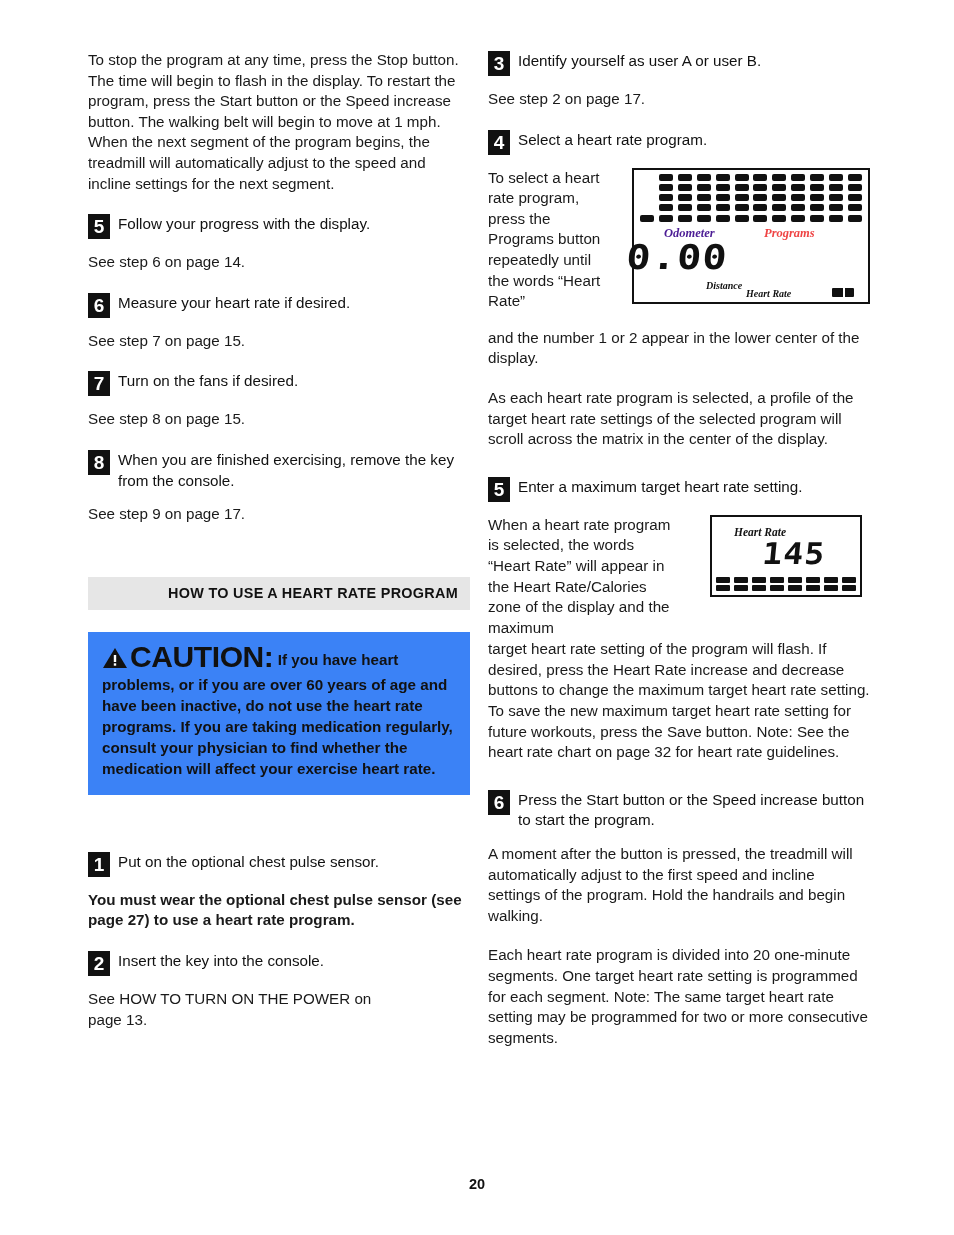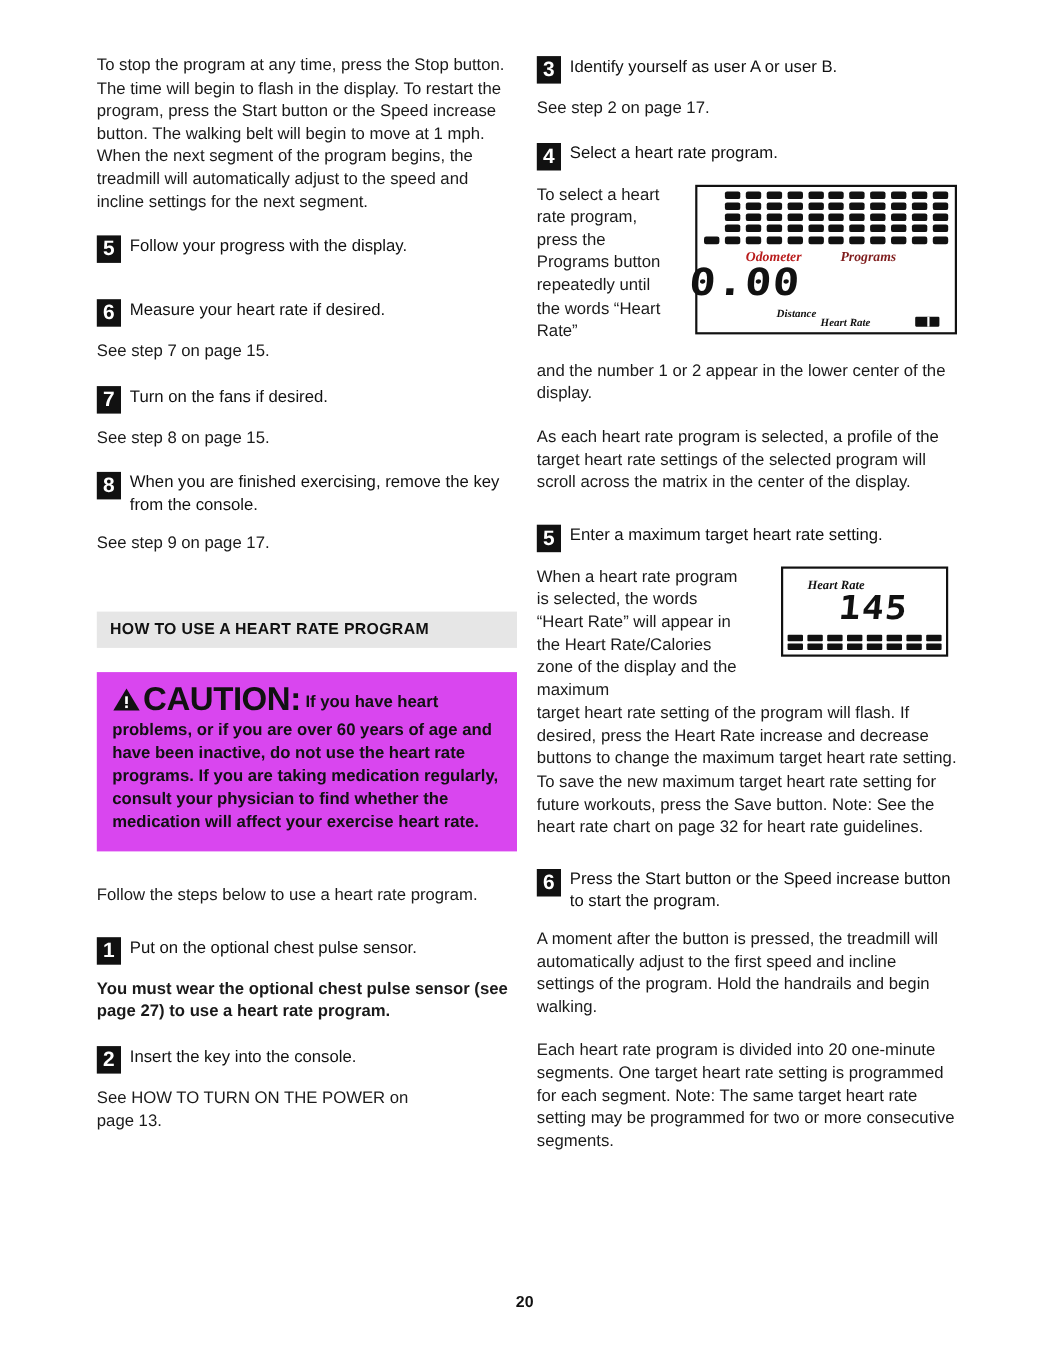--- a/index.html
+++ b/index.html
@@ -71,25 +71,26 @@
   }
 
   
   .section-band {
     background: #e6e6e6;
     padding: 8px 12px 9px 12px;
     font-size: 14.4px;
     font-weight: bold;
     letter-spacing: 0.3px;
     color: #111111;
+    text-align: right;
   }
 
   
   .caution-box {
-    background: #d946ef;
+    background: #3b82f6;
     padding: 14px 14px 16px 14px;
   }
   .caution-line1 {
     display: block;
     font-size: 15.2px;
     line-height: 21px;
     font-weight: bold;
     color: #111111;
   }
   .tri-icon {
@@ -138,37 +139,37 @@
   }
   .matrix-cell {
     width: 14px;
     height: 7px;
     background: #111111;
     border-radius: 2px;
   }
   .matrix-cell.off { background: transparent; }
   .lbl-odometer {
     position: absolute;
-    left: 44px;
+    left: 30px;
     top: 56px;
     font-family: "Liberation Serif", serif;
     font-style: italic;
     font-weight: bold;
     font-size: 12.5px;
-    color: #b91c1c;
+    color: #4c1d95;
   }
   .lbl-programs {
     position: absolute;
     left: 130px;
     top: 56px;
     font-family: "Liberation Serif", serif;
     font-style: italic;
     font-weight: bold;
     font-size: 12.5px;
-    color: #7f1d1d;
+    color: #ef4444;
   }
   .seg-num {
     font-family: "DejaVu Sans Mono", monospace;
     font-weight: bold;
     color: #111111;
     letter-spacing: 1px;
   }
   .lcd-value-big {
     position: absolute;
     left: -6px;
@@ -285,20 +286,21 @@
 
     <p class="body">To stop the program at any time, press the Stop button. The time will begin to flash in the display. To restart the program, press the Start button or the Speed increase button. The walking belt will begin to move at 1 mph. When the next segment of the program begins, the treadmill will automatically adjust to the speed and incline settings for the next segment.</p>
 
     <div class="gap-md"></div>
 
     <div class="step">
       <div class="step-num">5</div>
       <div class="step-title">Follow your progress with the display.</div>
     </div>
     <div class="gap-sm"></div>
+    <p class="body indent">See step 6 on page 14.</p>
 
     <div class="gap-md"></div>
 
     <div class="step">
       <div class="step-num">6</div>
       <div class="step-title">Measure your heart rate if desired.</div>
     </div>
     <div class="gap-sm"></div>
     <p class="body indent">See step 7 on page 15.</p>
 
@@ -334,21 +336,20 @@
             <rect x="11.8" y="8" width="2.4" height="7" fill="#ffffff"></rect>
             <rect x="11.8" y="16.3" width="2.4" height="2.4" fill="#ffffff"></rect>
           </svg>
         </span><span class="caution-word">CAUTION:</span>
         <span class="caution-body">If you have heart problems, or if you are over 60 years of age and have been inactive, do not use the heart rate programs. If you are taking medication regularly, consult your physician to find whether the medication will affect your exercise heart rate.</span>
       </span>
     </div>
 
     <div style="height:30px"></div>
 
-    <p class="body">Follow the steps below to use a heart rate program.</p>
 
     <div class="gap-lg"></div>
 
     <div class="step">
       <div class="step-num">1</div>
       <div class="step-title">Put on the optional chest pulse sensor.</div>
     </div>
     <div class="gap-sm"></div>
     <p class="body indent" style="font-weight:bold">You must wear the optional chest pulse sensor (see page 27) to use a heart rate program.</p>
 

